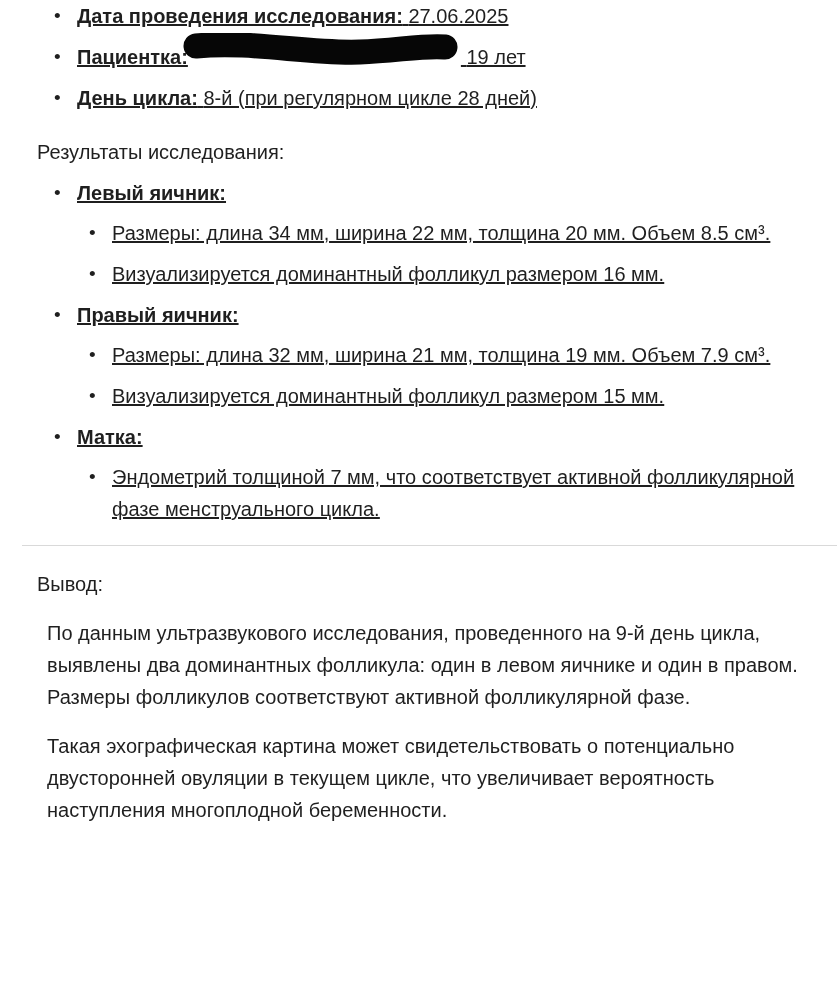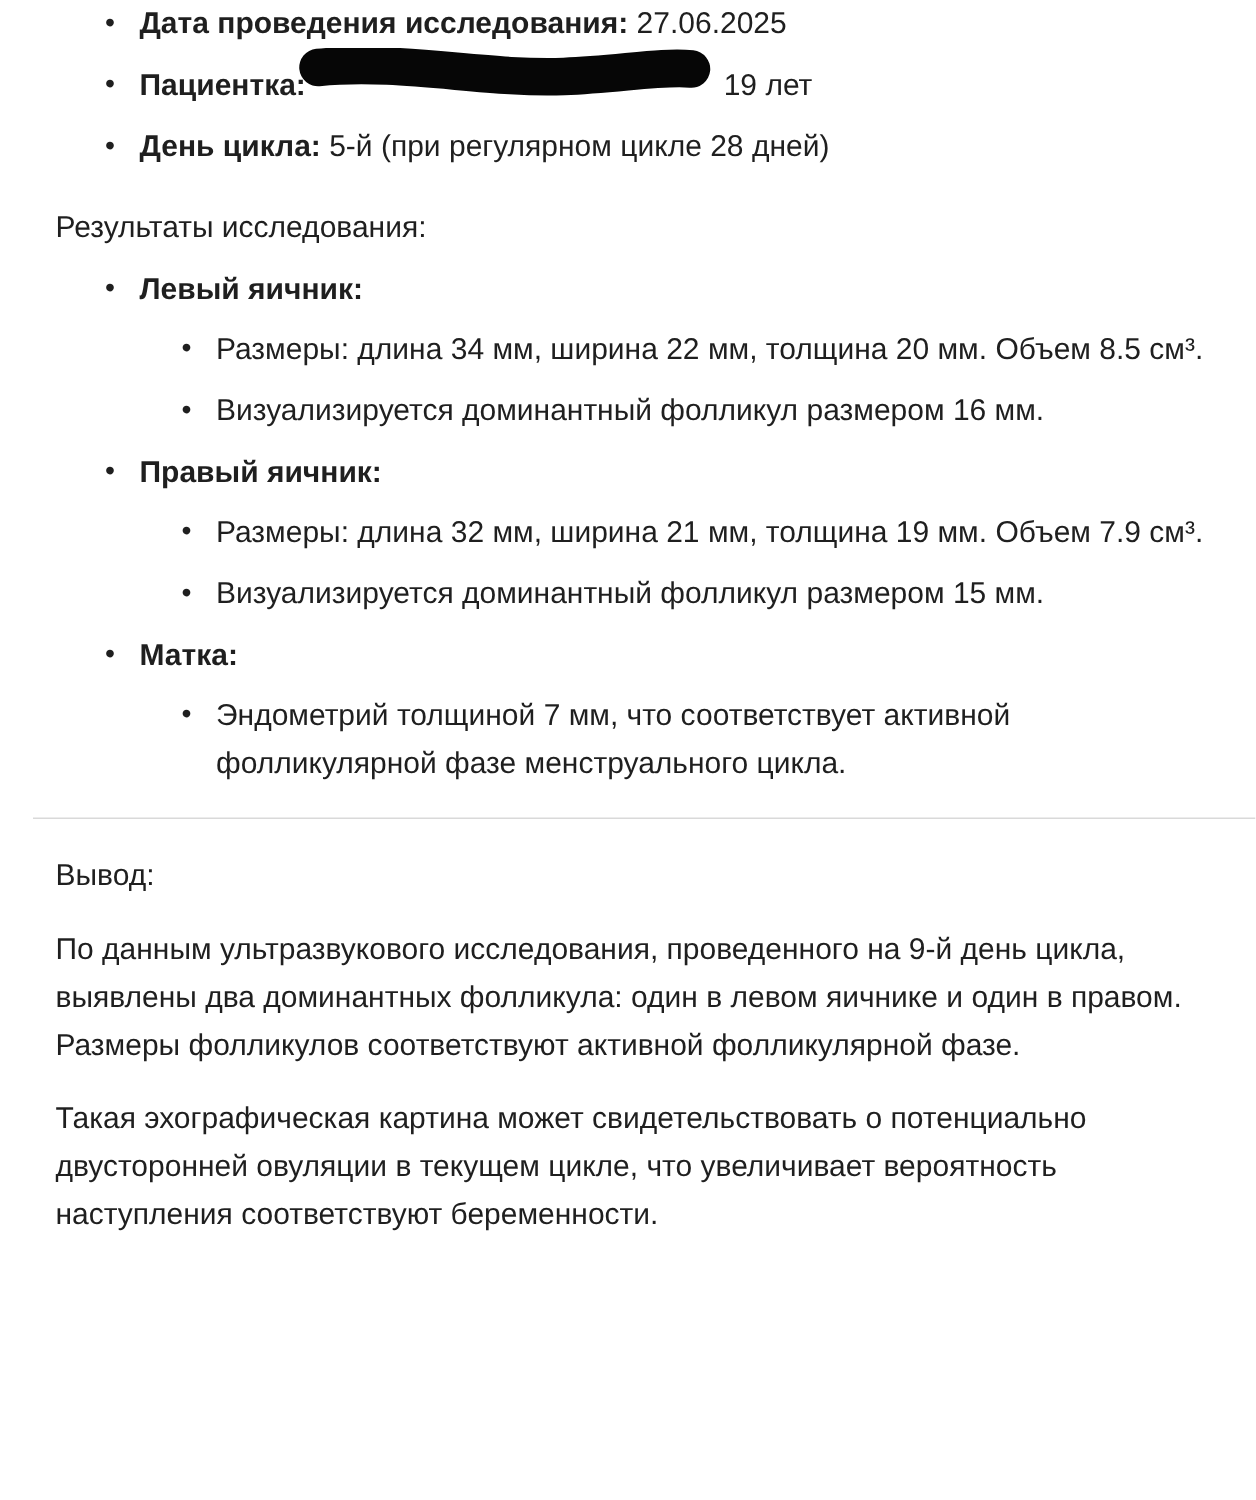--- a/index.html
+++ b/index.html
@@ -28,36 +28,37 @@
     list-style: none;
     margin: 0;
     padding: 0 0 0 40px;
   }
   ul.nested {
     padding-left: 35px;
     margin-top: 8px;
   }
   li {
     position: relative;
-    margin: 0 0 9px 16px;
+    margin: 0 0 9px 0;
+    text-decoration: underline;
   }
   li::before {
     content: "\2022";
     position: absolute;
     left: -23px;
     top: 0;
     font-size: 19px;
     color: #1f1f1f;
   }
   .heading {
     font-weight: 400;
     margin: 22px 0 9px 0;
   }
   p.body-par {
-    margin: 17px 0;
+    margin: 17px 10px;
   }
   hr.divider {
     border: none;
     border-top: 1px solid #d9d9d9;
     height: 0;
     margin: 20px -22px 10px -15px;
   }
   .redaction {
     display: inline-block;
     vertical-align: middle;
@@ -77,21 +78,21 @@
       <span>27.06.2025</span>
     </li>
     <li>
       <strong>Пациентка:</strong><span class="redaction"><svg width="277" height="34" viewBox="0 0 277 34" aria-hidden="true">
             <path d="M 14 13 C 70 7.5, 125 21, 178 19 C 215 17.5, 243 12, 263 14" fill="none" stroke="#060606" stroke-width="25" stroke-linecap="round" stroke-linejoin="round"></path>
           </svg></span>
       <span>19 лет</span>
     </li>
     <li>
       <strong>День цикла:</strong>
-      <span>5-й (при регулярном цикле 28 дней)</span>
+      <span>8-й (при регулярном цикле 28 дней)</span>
     </li>
   </ul>
 
   <p class="heading">Результаты исследования:</p>
 
   <ul>
     <li>
       <strong>Левый яичник:</strong>
       <ul class="nested">
         <li>Размеры: длина 34 мм, ширина 22 мм, толщина 20 мм. Объем 8.5 см³.</li>
@@ -110,15 +111,15 @@
       <ul class="nested">
         <li>Эндометрий толщиной 7 мм, что соответствует активной фолликулярной фазе менструального цикла.</li>
       </ul>
     </li>
   </ul>
 
   <hr class="divider">
 
   <p class="heading">Вывод:</p>
   <p class="body-par">По данным ультразвукового исследования, проведенного на 9-й день цикла, выявлены два доминантных фолликула: один в левом яичнике и один в правом. Размеры фолликулов соответствуют активной фолликулярной фазе.</p>
-  <p class="body-par">Такая эхографическая картина может свидетельствовать о потенциально двусторонней овуляции в текущем цикле, что увеличивает вероятность наступления соответствуют беременности.</p>
+  <p class="body-par">Такая эхографическая картина может свидетельствовать о потенциально двусторонней овуляции в текущем цикле, что увеличивает вероятность наступления многоплодной беременности.</p>
 
 </div>
 
 </body></html>

